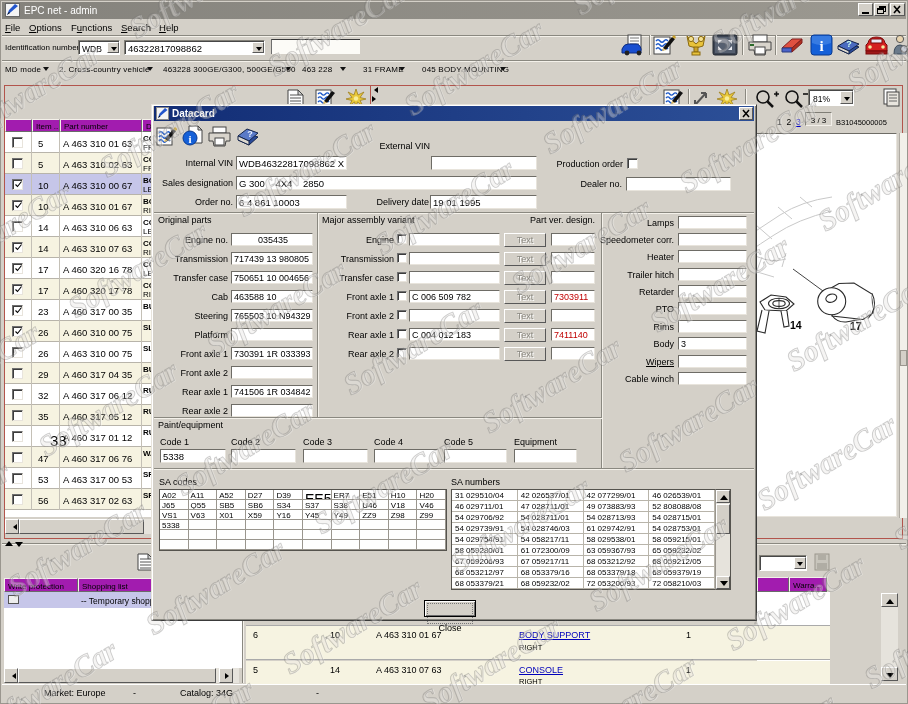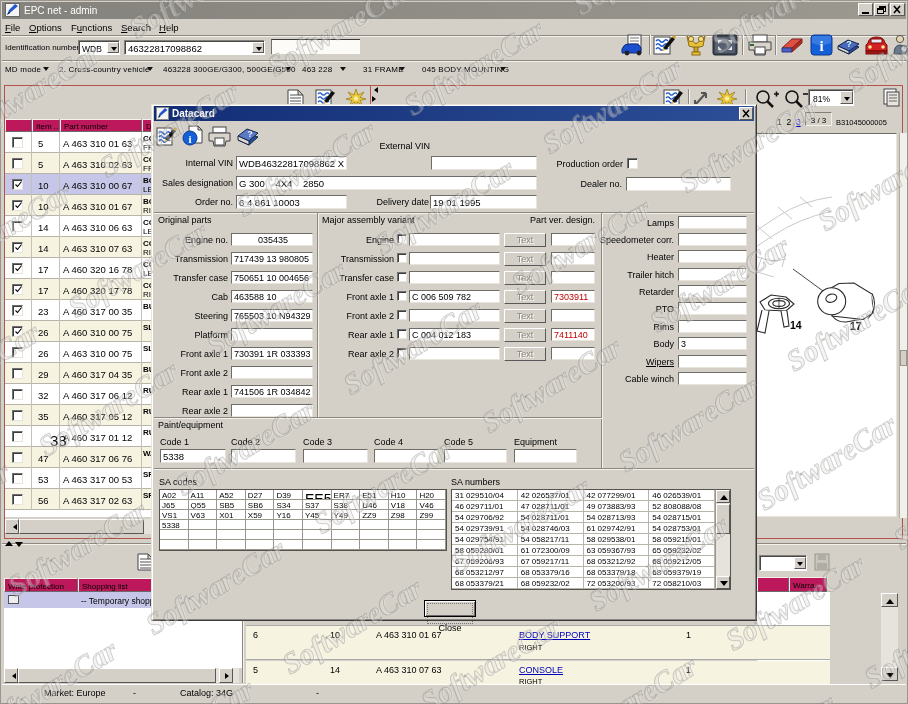--- a/index.html
+++ b/index.html
@@ -4,21 +4,21 @@
 <style>
 * { margin:0; padding:0; box-sizing:border-box; }
 html,body { width:908px; height:704px; overflow:hidden; }
 body { font-family:"Liberation Sans", sans-serif; background:#d4d0c8; position:relative; }
 .abs { position:absolute; }
 .sunk2 { background:#fff; border:1px solid; border-color:#828078 #fff #fff #828078; box-shadow:inset 1px 1px 0 #474747; }
 .lab { color:#000; white-space:nowrap; }
 .fld { background:#fff; border:1px solid; border-color:#6e6c66 #e8e4dc #e8e4dc #6e6c66; font-size:9.5px; color:#000; white-space:nowrap; overflow:hidden; line-height:11px; padding:1px 0 0 2px; }
 .gbtn { background:#d4d0c8; border:1px solid; border-color:#fff #585858 #585858 #fff; }
 .cb { background:#fff; border:1px solid; border-color:#707070 #e8e4dc #e8e4dc #707070; box-shadow:inset 1px 1px 0 #3c3c3c; }
-.hdrcell { background:#be185d; border:1px solid; border-color:#f4f1ea #6a6a6a #6a6a6a #f4f1ea; font-size:8px; color:#000; overflow:hidden; white-space:nowrap; }
+.hdrcell { background:#a21caf; border:1px solid; border-color:#f4f1ea #6a6a6a #6a6a6a #f4f1ea; font-size:8px; color:#000; overflow:hidden; white-space:nowrap; }
 svg { display:block; }
 </style>
 </head>
 <body>
 
 <div class="abs" style="left:0;top:0;width:908px;height:704px;border:1px solid #9a968e;background:#d4d0c8;"></div>
 
 <div class="abs" style="left:2px;top:2px;width:904px;height:17px;background:linear-gradient(to right,#84827c,#9c9991);"></div>
 <div class="abs" style="left:5px;top:3px;width:15px;height:14px;background:#f4f4f4;border:1px solid #666;">
   <svg width="13" height="12" viewBox="0 0 13 12">

